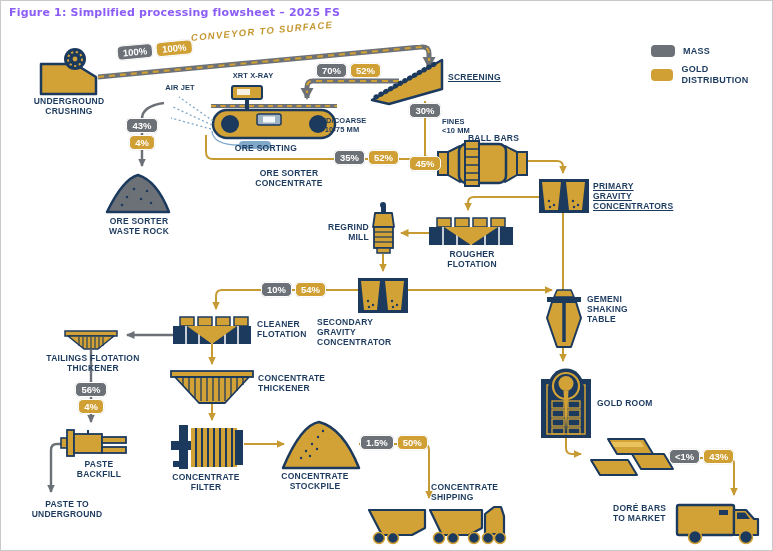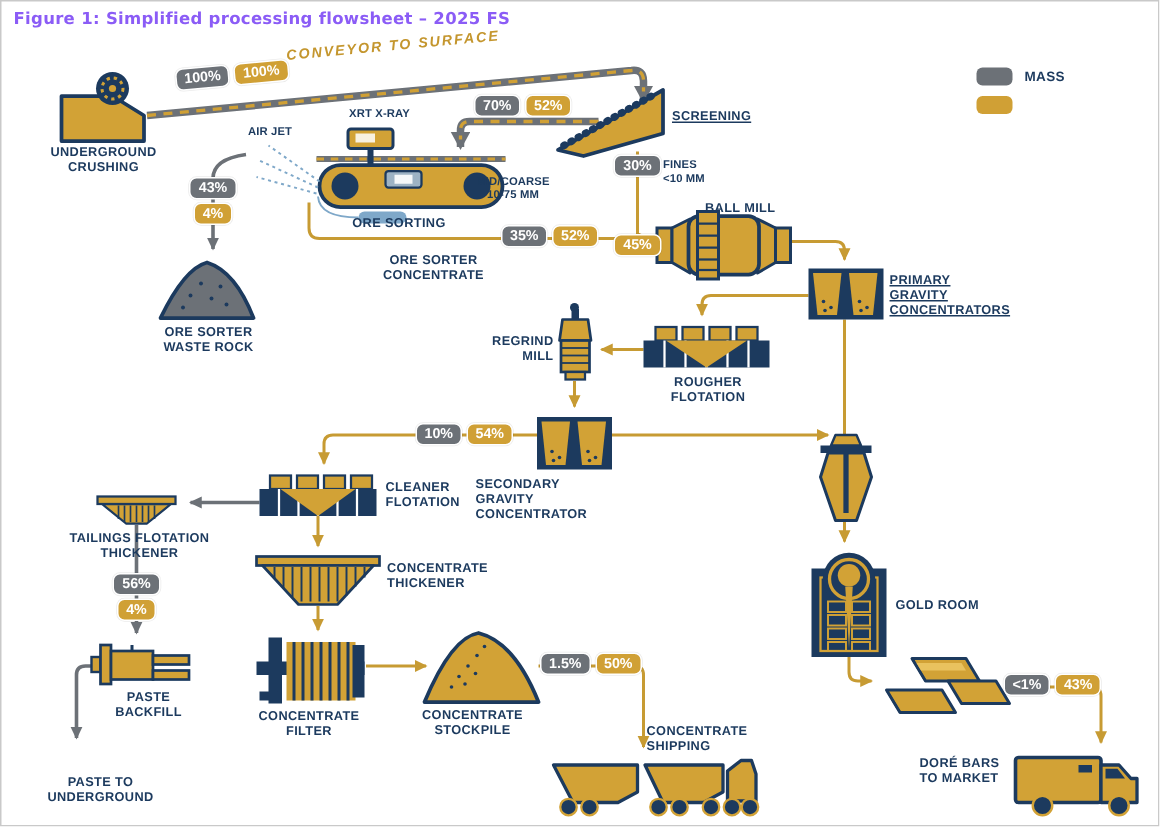--- a/index.html
+++ b/index.html
@@ -358,23 +358,23 @@
   </svg>
 
   <div class="lbl center" style="left:22px;top:95px;width:92px;">UNDERGROUND
 CRUSHING</div>
   <div class="cap-gold" style="left:190px;top:31px;transform:rotate(-5.3deg);transform-origin:left center;">CONVEYOR TO SURFACE</div>
   <div class="lbl" style="left:447px;top:71px;text-decoration:underline;">SCREENING</div>
   <div class="lbl sm center" style="left:309px;top:82px;width:64px;margin-top:34px;">MID/COARSE
 10-75 MM</div>
   <div class="lbl sm center" style="left:222px;top:71px;width:60px;">XRT X-RAY</div>
   <div class="lbl sm center" style="left:158px;top:83px;width:42px;">AIR JET</div>
-  <div class="lbl sm" style="left:441px;top:105px;">FINES
+  <div class="lbl sm" style="left:441px;top:117px;">FINES
 &lt;10 MM</div>
-  <div class="lbl center" style="left:455px;top:132px;width:75px;">BALL MILL</div>
+  <div class="lbl center" style="left:455px;top:132px;width:75px;">BALL BARS</div>
   <div class="lbl center" style="left:225px;top:142px;width:80px;">ORE SORTING</div>
   <div class="lbl center" style="left:97px;top:215px;width:82px;">ORE SORTER
 WASTE ROCK</div>
   <div class="lbl center" style="left:245px;top:167px;width:86px;">ORE SORTER
 CONCENTRATE</div>
   <div class="lbl" style="left:592px;top:180px;width:100px;text-decoration:underline;">PRIMARY
 GRAVITY
 CONCENTRATORS</div>
   <div class="lbl center" style="left:432px;top:248px;width:78px;">ROUGHER
 FLOTATION</div>
@@ -382,30 +382,33 @@
 MILL</div>
   <div class="lbl" style="left:316px;top:316px;width:125px;">SECONDARY
 GRAVITY
 CONCENTRATOR</div>
   <div class="lbl" style="left:256px;top:318px;width:70px;">CLEANER
 FLOTATION</div>
   <div class="lbl center" style="left:38px;top:352px;width:108px;">TAILINGS FLOTATION
 THICKENER</div>
   <div class="lbl center" style="left:66px;top:458px;width:64px;text-align:center;">PASTE
 BACKFILL</div>
-  <div class="lbl center" style="left:10px;top:515px;width:112px;">PASTE TO
+  <div class="lbl center" style="left:10px;top:498px;width:112px;">PASTE TO
 UNDERGROUND</div>
   <div class="lbl" style="left:257px;top:372px;width:100px;">CONCENTRATE
 THICKENER</div>
   <div class="lbl center" style="left:162px;top:471px;width:86px;">CONCENTRATE
 FILTER</div>
   <div class="lbl center" style="left:266px;top:470px;width:96px;">CONCENTRATE
 STOCKPILE</div>
   <div class="lbl" style="left:430px;top:481px;width:90px;">CONCENTRATE
 SHIPPING</div>
+  <div class="lbl" style="left:586px;top:293px;width:70px;">GEMENI
+SHAKING
+TABLE</div>
   <div class="lbl" style="left:596px;top:397px;width:80px;">GOLD ROOM</div>
   <div class="lbl" style="left:612px;top:502px;width:72px;">DORÉ BARS
 TO MARKET</div>
 
   <div class="pills" style="left:116px;top:45px;transform:rotate(-5.3deg);transform-origin:left center;">
     <span class="pill mass">100%</span>
     <span class="pill gold">100%</span>
   </div>
   <div class="pills" style="left:315px;top:62px;">
     <span class="pill mass">70%</span>
@@ -416,21 +419,21 @@
     <span class="pill gold">45%</span>
   </div>
   <div class="pills col" style="left:123px;top:117px;width:36px;">
     <span class="pill mass">43%</span>
     <span class="pill gold">4%</span>
   </div>
   <div class="pills" style="left:333px;top:149px;">
     <span class="pill mass">35%</span>
     <span class="pill gold">52%</span>
   </div>
-  <div class="pills" style="left:276px;top:281px;">
+  <div class="pills" style="left:260px;top:281px;">
     <span class="pill mass">10%</span>
     <span class="pill gold">54%</span>
   </div>
   <div class="pills col" style="left:72px;top:381px;width:36px;">
     <span class="pill mass">56%</span>
     <span class="pill gold">4%</span>
   </div>
   <div class="pills" style="left:359px;top:434px;">
     <span class="pill mass">1.5%</span>
     <span class="pill gold">50%</span>
@@ -440,16 +443,17 @@
     <span class="pill gold">43%</span>
   </div>
 
   <div class="legend">
     <div class="legend-row">
       <span class="swatch mass"></span>
       <span class="lbl">MASS</span>
     </div>
     <div class="legend-row">
       <span class="swatch gold"></span>
+      <span class="lbl">GOLD DISTRIBUTION</span>
     </div>
   </div>
 
 </div>
 
 </body></html>

